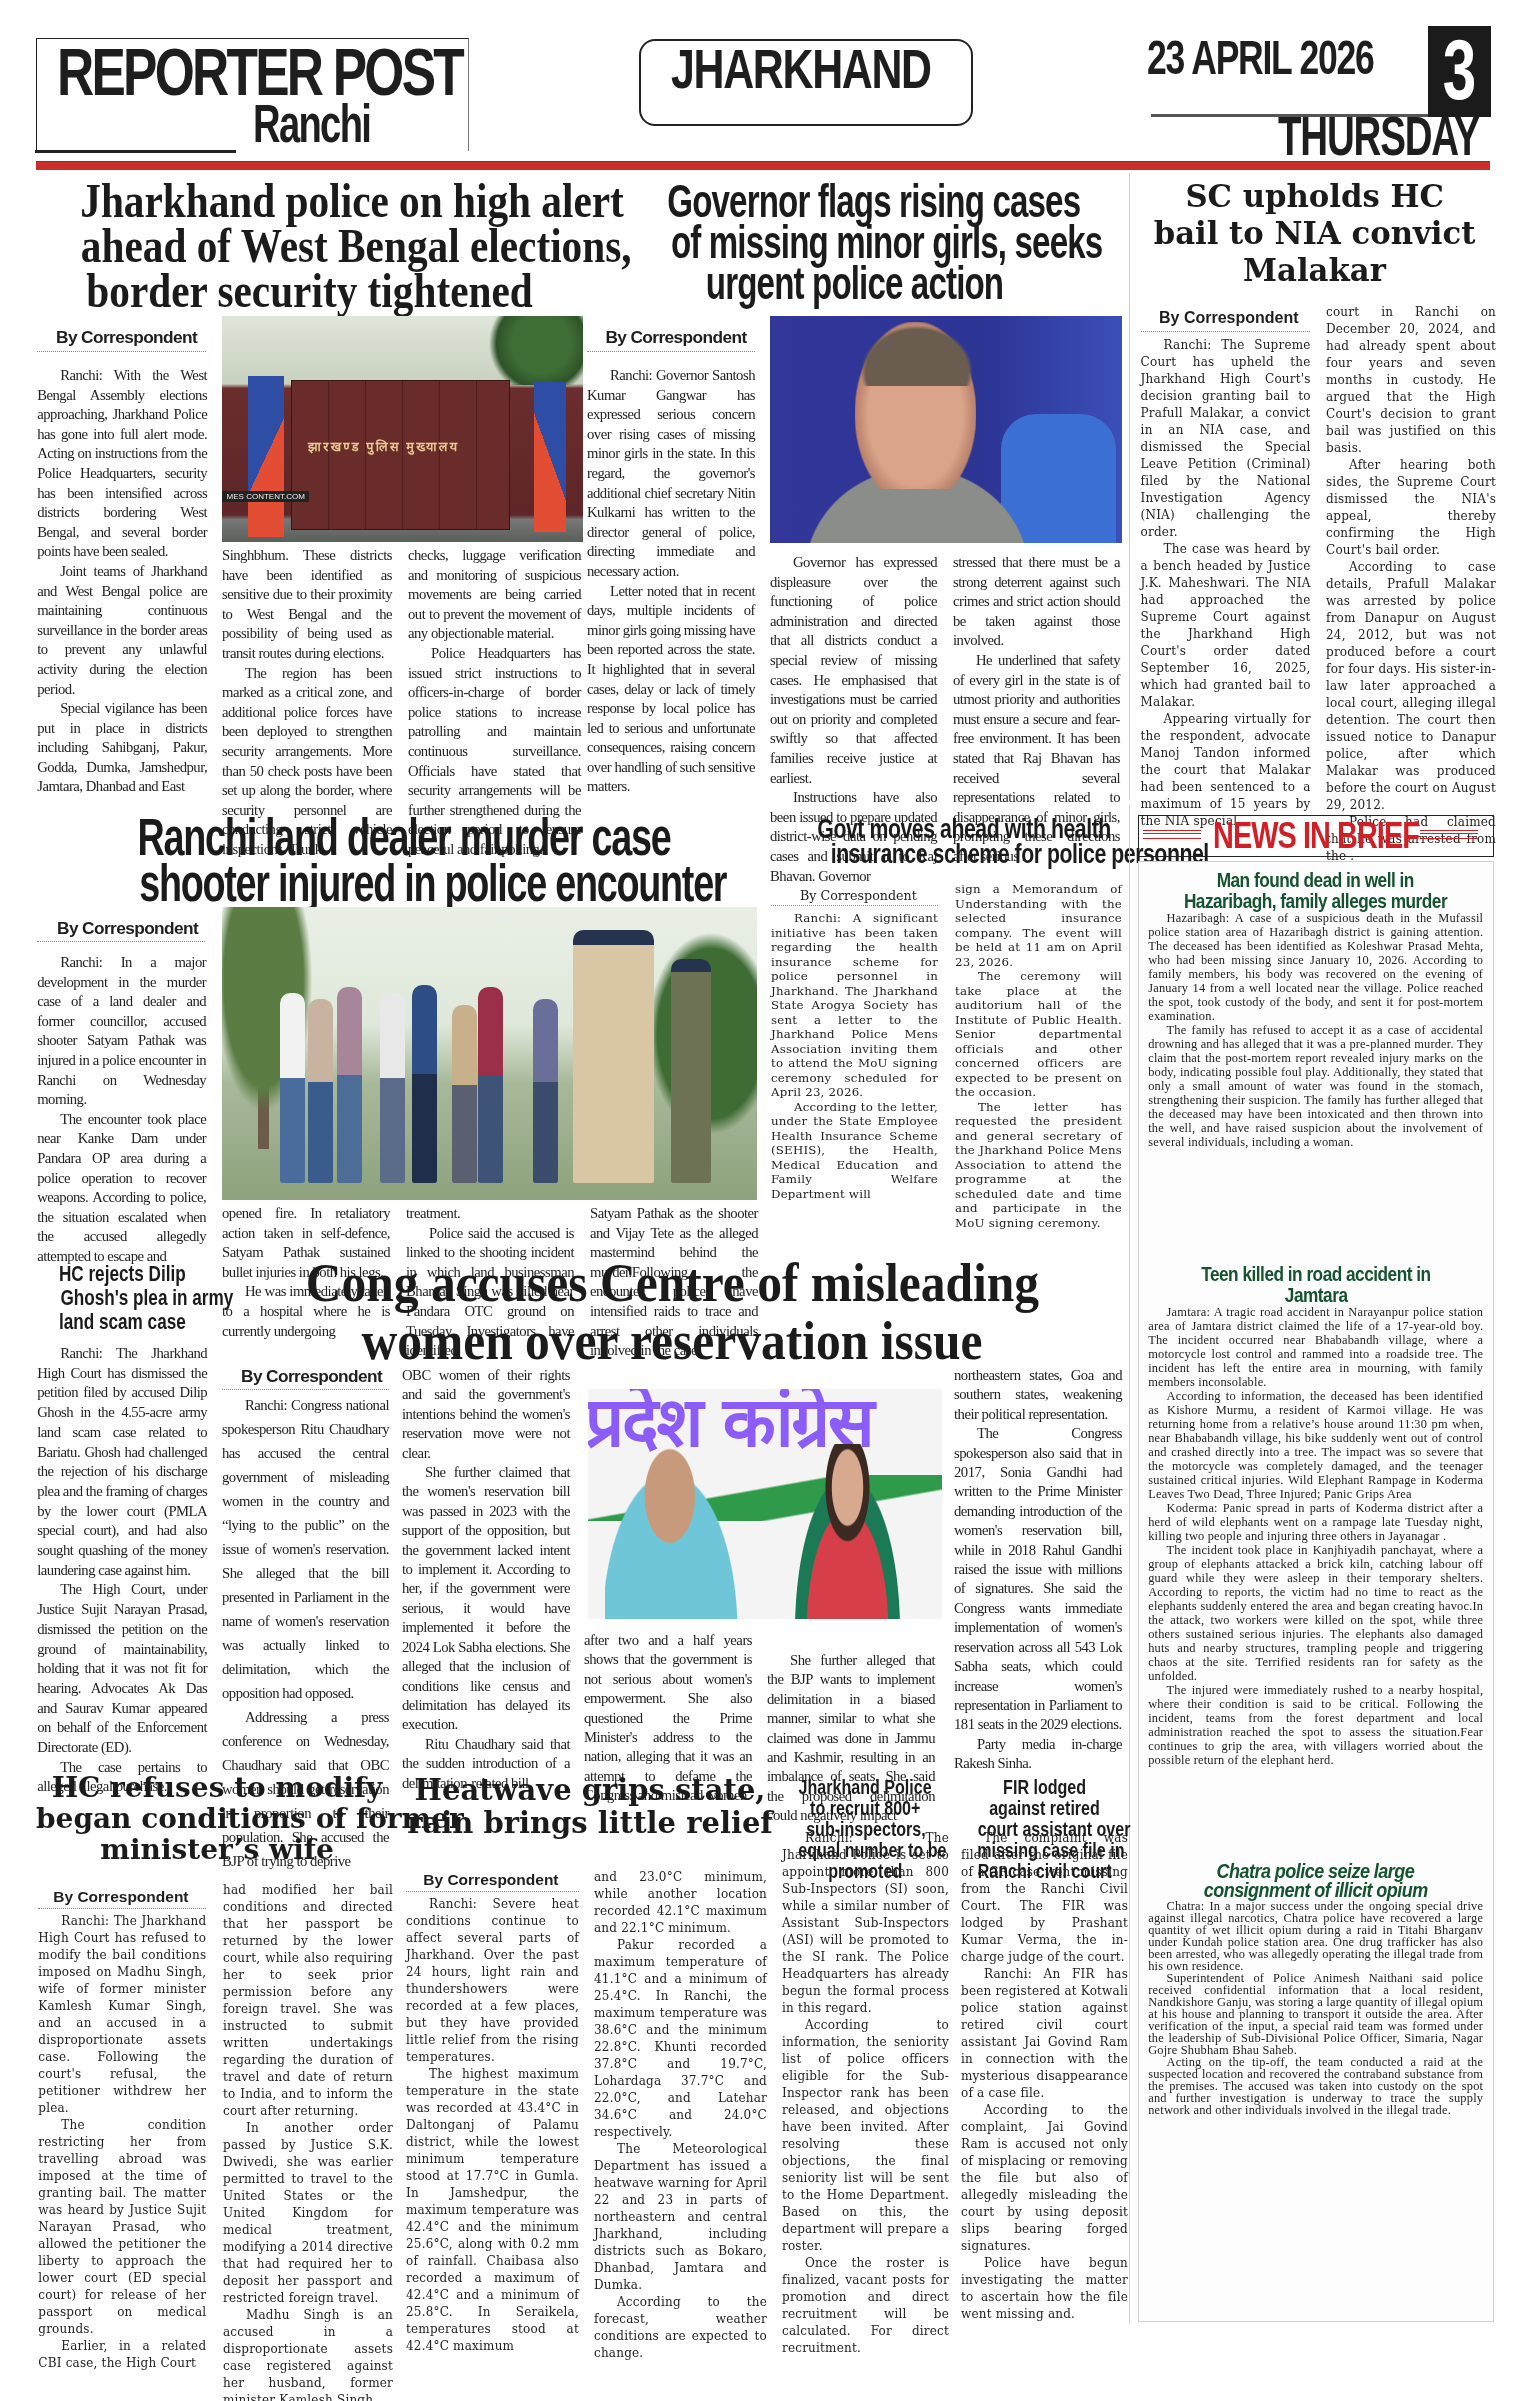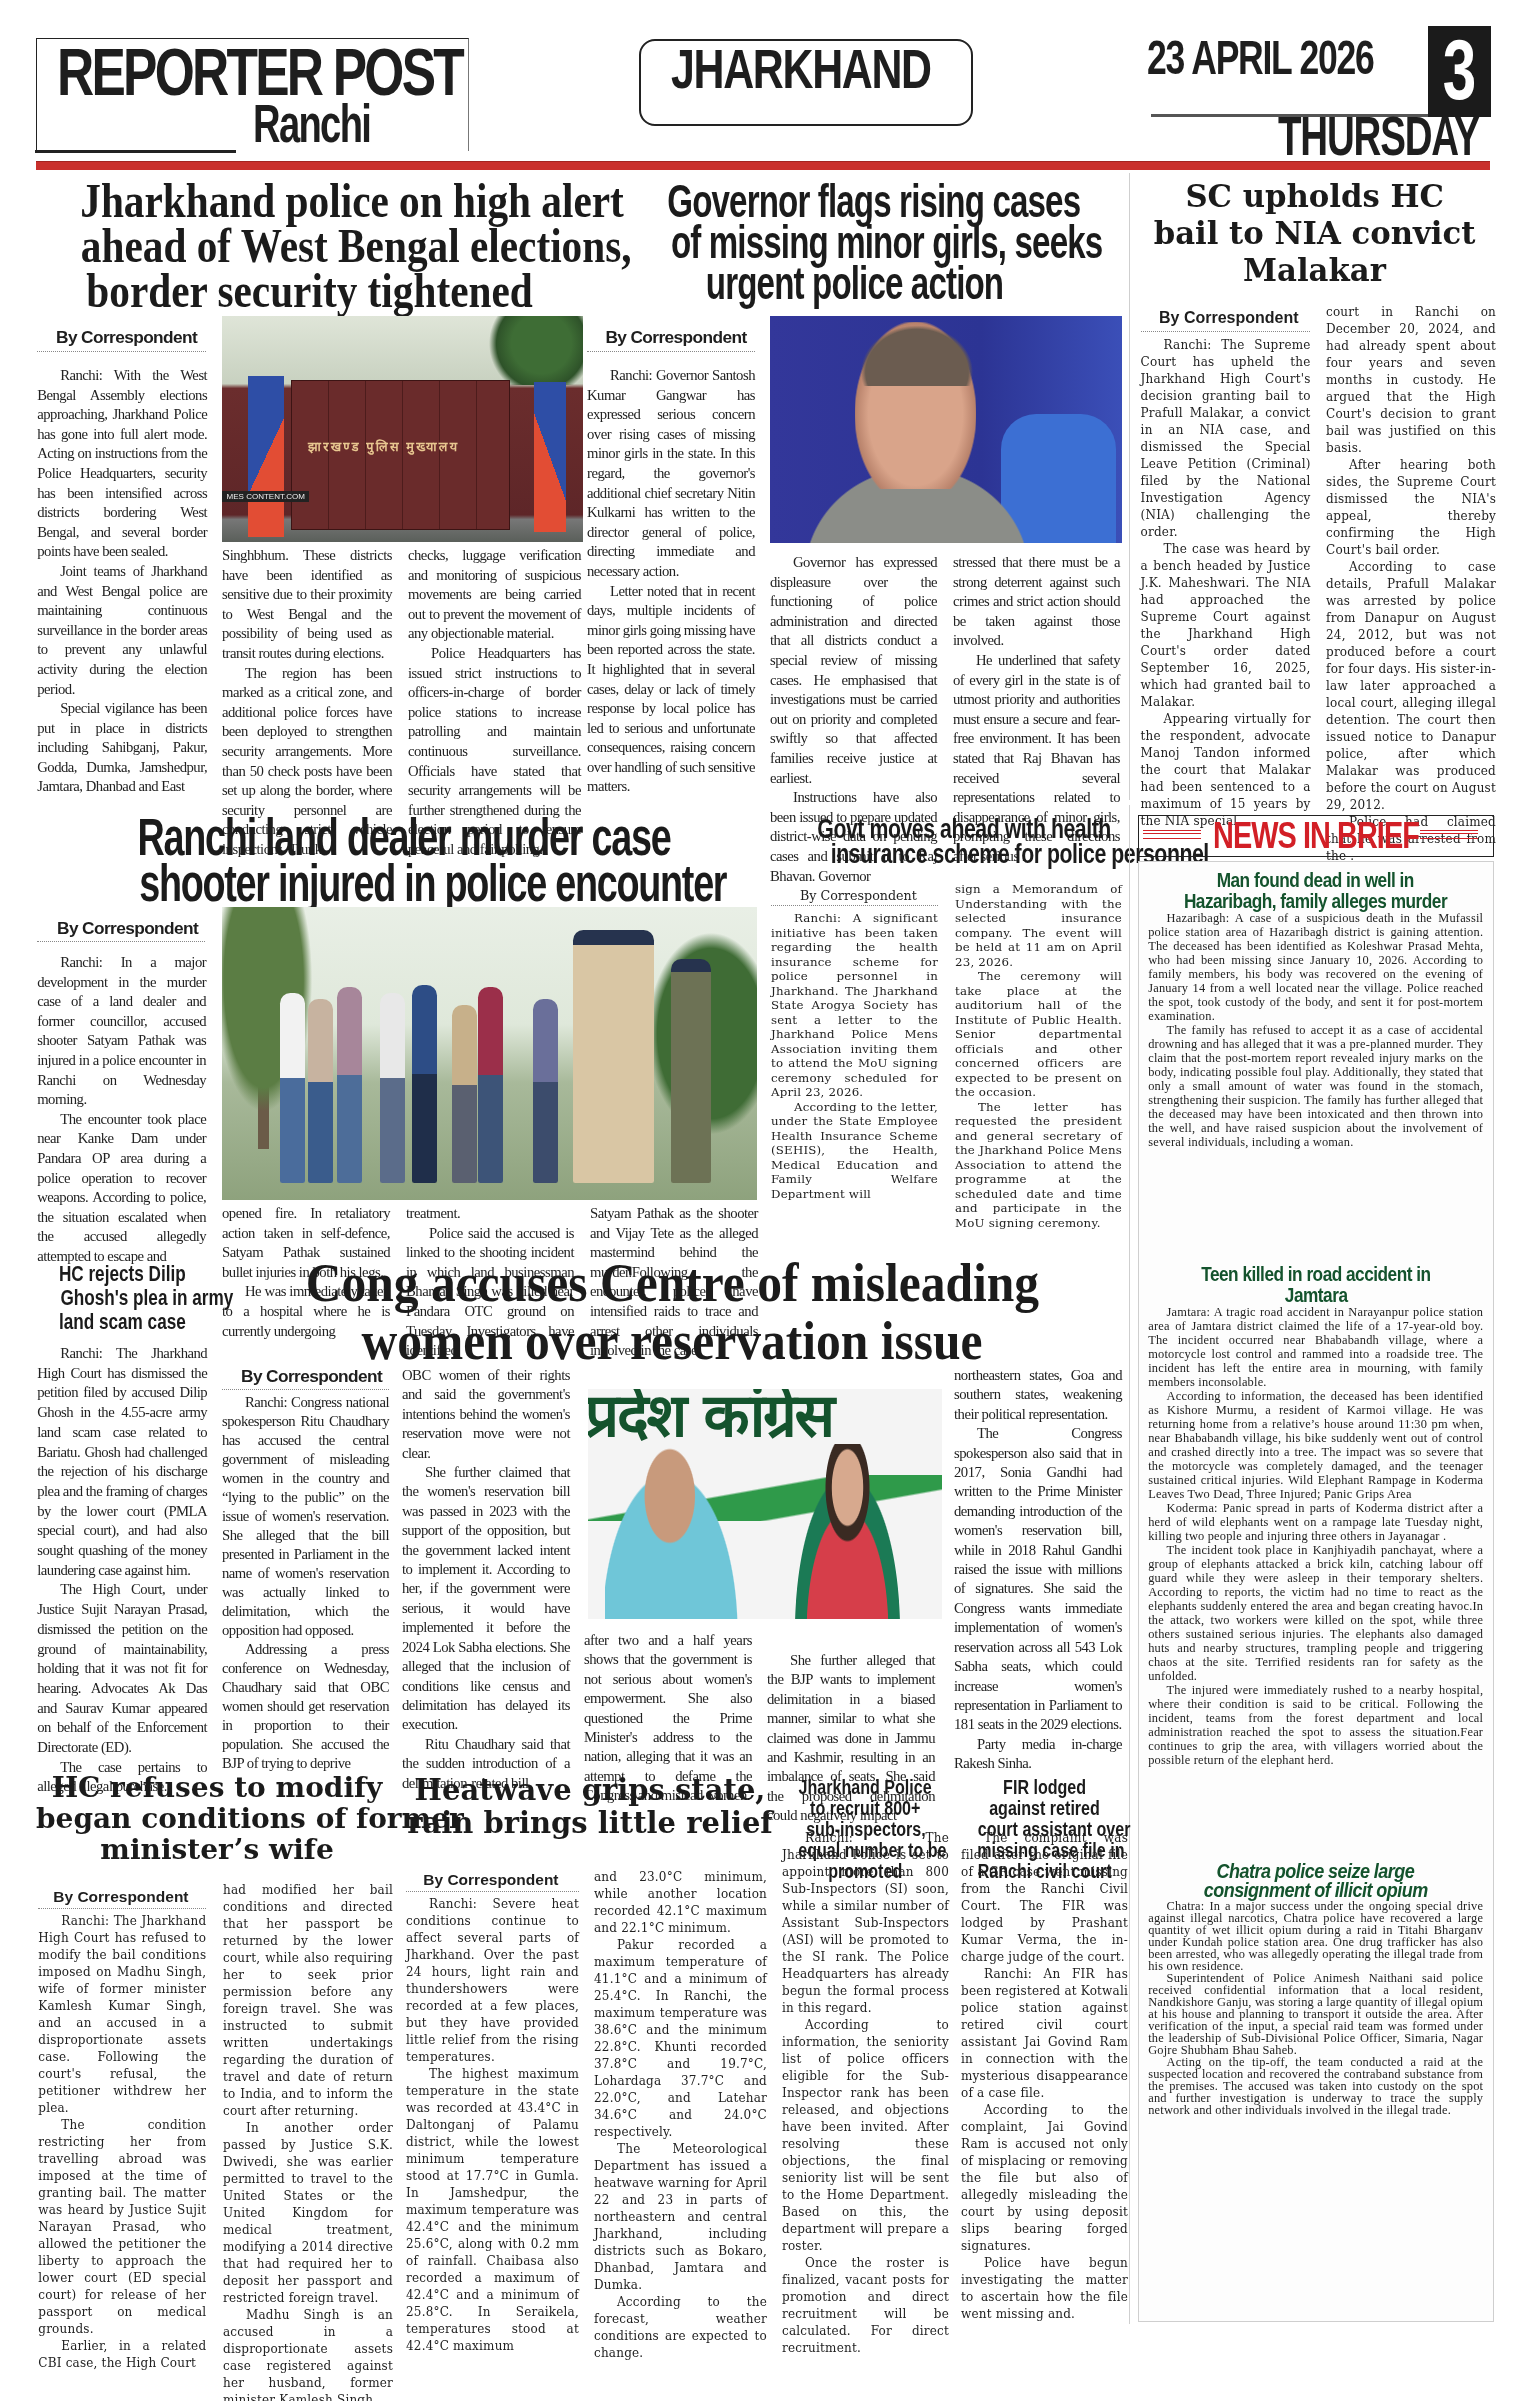--- a/index.html
+++ b/index.html
@@ -54,21 +54,21 @@
   .ph-gov .head { position: absolute; left: 85px; top: 5.8px; width: 121px; height: 167px; background: radial-gradient(ellipse at 50% 55%, #d9a48a 0 55%, #b8826b 70%, transparent 72%); }
   .ph-gov .hair { position: absolute; left: 81px; top: 1.2px; width: 132px; height: 69px; background: radial-gradient(ellipse at 50% 80%, #6b5c50 0 55%, transparent 60%); }
   .ph-gov .body-s { position: absolute; left: 26px; top: 144px; width: 242px; height: 115px; background: radial-gradient(ellipse at 50% 100%, #8b8d88 0 65%, transparent 66%); }
 
   .ph-field { background: linear-gradient(180deg, #e9efe6 0%, #dfe8da 40%, #a8b99a 60%, #8ea27d 100%); }
   .ph-field .tree-l { position: absolute; left: 0; top: 0; width: 104px; height: 242px; background: radial-gradient(ellipse at 40% 30%, #5b7d44 0 45%, transparent 55%), linear-gradient(90deg, transparent 35%, #6b5b48 35% 45%, transparent 45%); }
   .ph-field .p { position: absolute; bottom: 17.3px; width: 25px; border-radius: 10.4px 10.4px 2.3px 2.3px; }
   .ph-field .bush-r { position: absolute; right: 0; top: 17.3px; width: 115px; height: 219px; background: radial-gradient(ellipse at 60% 50%, #3f6c35 0 55%, transparent 65%); }
 
   .ph-cong { background: #f4f4f4; }
-  .ph-cong .banner-txt { position: absolute; left: -2.9px; top: -17.3px; font-size: 60px; font-weight: 700; color: #14532d; letter-spacing: -2.3px; white-space: nowrap; font-family: "DejaVu Sans", sans-serif; }
+  .ph-cong .banner-txt { position: absolute; left: -2.9px; top: -17.3px; font-size: 69px; font-weight: 700; color: #8b5cf6; letter-spacing: -2.3px; white-space: nowrap; font-family: "DejaVu Sans", sans-serif; }
   .ph-cong .green { position: absolute; left: 0; top: 86px; width: 100%; height: 46px; background: linear-gradient(170deg, transparent 40%, #2f9a4a 42%, #2f9a4a 70%, transparent 72%); }
   .ph-cong .man { position: absolute; left: 17.3px; top: 58px; width: 144px; height: 196px; background: radial-gradient(ellipse at 45% 25%, #c89a7c 0 22%, transparent 23%), radial-gradient(ellipse at 45% 95%, #6fc6d8 0 60%, transparent 61%); }
   .ph-cong .woman { position: absolute; left: 196px; top: 55px; width: 127px; height: 198px; background: radial-gradient(ellipse at 50% 22%, #d7a98e 0 17%, #3a2a22 18% 24%, transparent 25%), radial-gradient(ellipse at 50% 95%, #d63e4a 0 45%, #1b7a55 46% 58%, transparent 59%); }
 
   
   .vrule { width: 0; border-left: 0.6px solid #cfcfcf; }
 
   
   .nib-box { left: 1138px; top: 815px; width: 356px; height: 42px; border: 1.7px solid #222; }
   .nib-title { position: absolute; left: 0; right: 0; top: 1.2px; text-align: center; font-family: "Liberation Sans", sans-serif; font-weight: 700; font-size: 37px; color: #d21f26; letter-spacing: -1.2px; line-height: 1.0; }
@@ -253,21 +253,21 @@
   </div>
 </article>
 
 <article class="abs" style="left:222px; top:1257px; width:900px; height:506px;">
   <h1 class="hl-serif-cond abs" style="left:0; top:-2.9px; width:900px; font-size:55px; line-height:58px;">
     <span class="sq" style="transform:scaleX(0.9);">Cong accuses Centre of misleading</span><br>
     <span class="sq" style="transform:scaleX(0.9);">women over reservation issue</span>
   </h1>
   <div class="abs byline" style="left:19px; top:109px;">By Correspondent</div>
   <div class="abs byline-rule" style="left:0; top:132px; width:167px;"></div>
-  <div class="abs body condensed" style="left:0; top:136px; width:167px; line-height:19px;">
+  <div class="abs body condensed" style="left:0; top:136px; width:167px; line-height:24px;">
     <p>Ranchi: Congress national spokesperson Ritu Chaudhary has accused the central government of misleading women in the country and “lying to the public” on the issue of women's reservation. She alleged that the bill presented in Parliament in the name of women's reservation was actually linked to delimitation, which the opposition had opposed.</p>
     <p>Addressing a press conference on Wednesday, Chaudhary said that OBC women should get reservation in proportion to their population. She accused the BJP of trying to deprive</p>
   </div>
   <div class="abs body condensed" style="left:180px; top:109px; width:168px; line-height:19.4px;">
     <p class="noind">OBC women of their rights and said the government's intentions behind the women's reservation move were not clear.</p>
     <p>She further claimed that the women's reservation bill was passed in 2023 with the support of the opposition, but the government lacked intent to implement it. According to her, if the government were serious, it would have implemented it before the 2024 Lok Sabha elections. She alleged that the inclusion of conditions like census and delimitation has delayed its execution.</p>
     <p>Ritu Chaudhary said that the sudden introduction of a delimitation-related bill</p>
   </div>
   <div class="abs photo ph-cong" style="left:366px; top:132px; width:354px; height:230px;">
     <div class="banner-txt">प्रदेश कांग्रेस</div>

